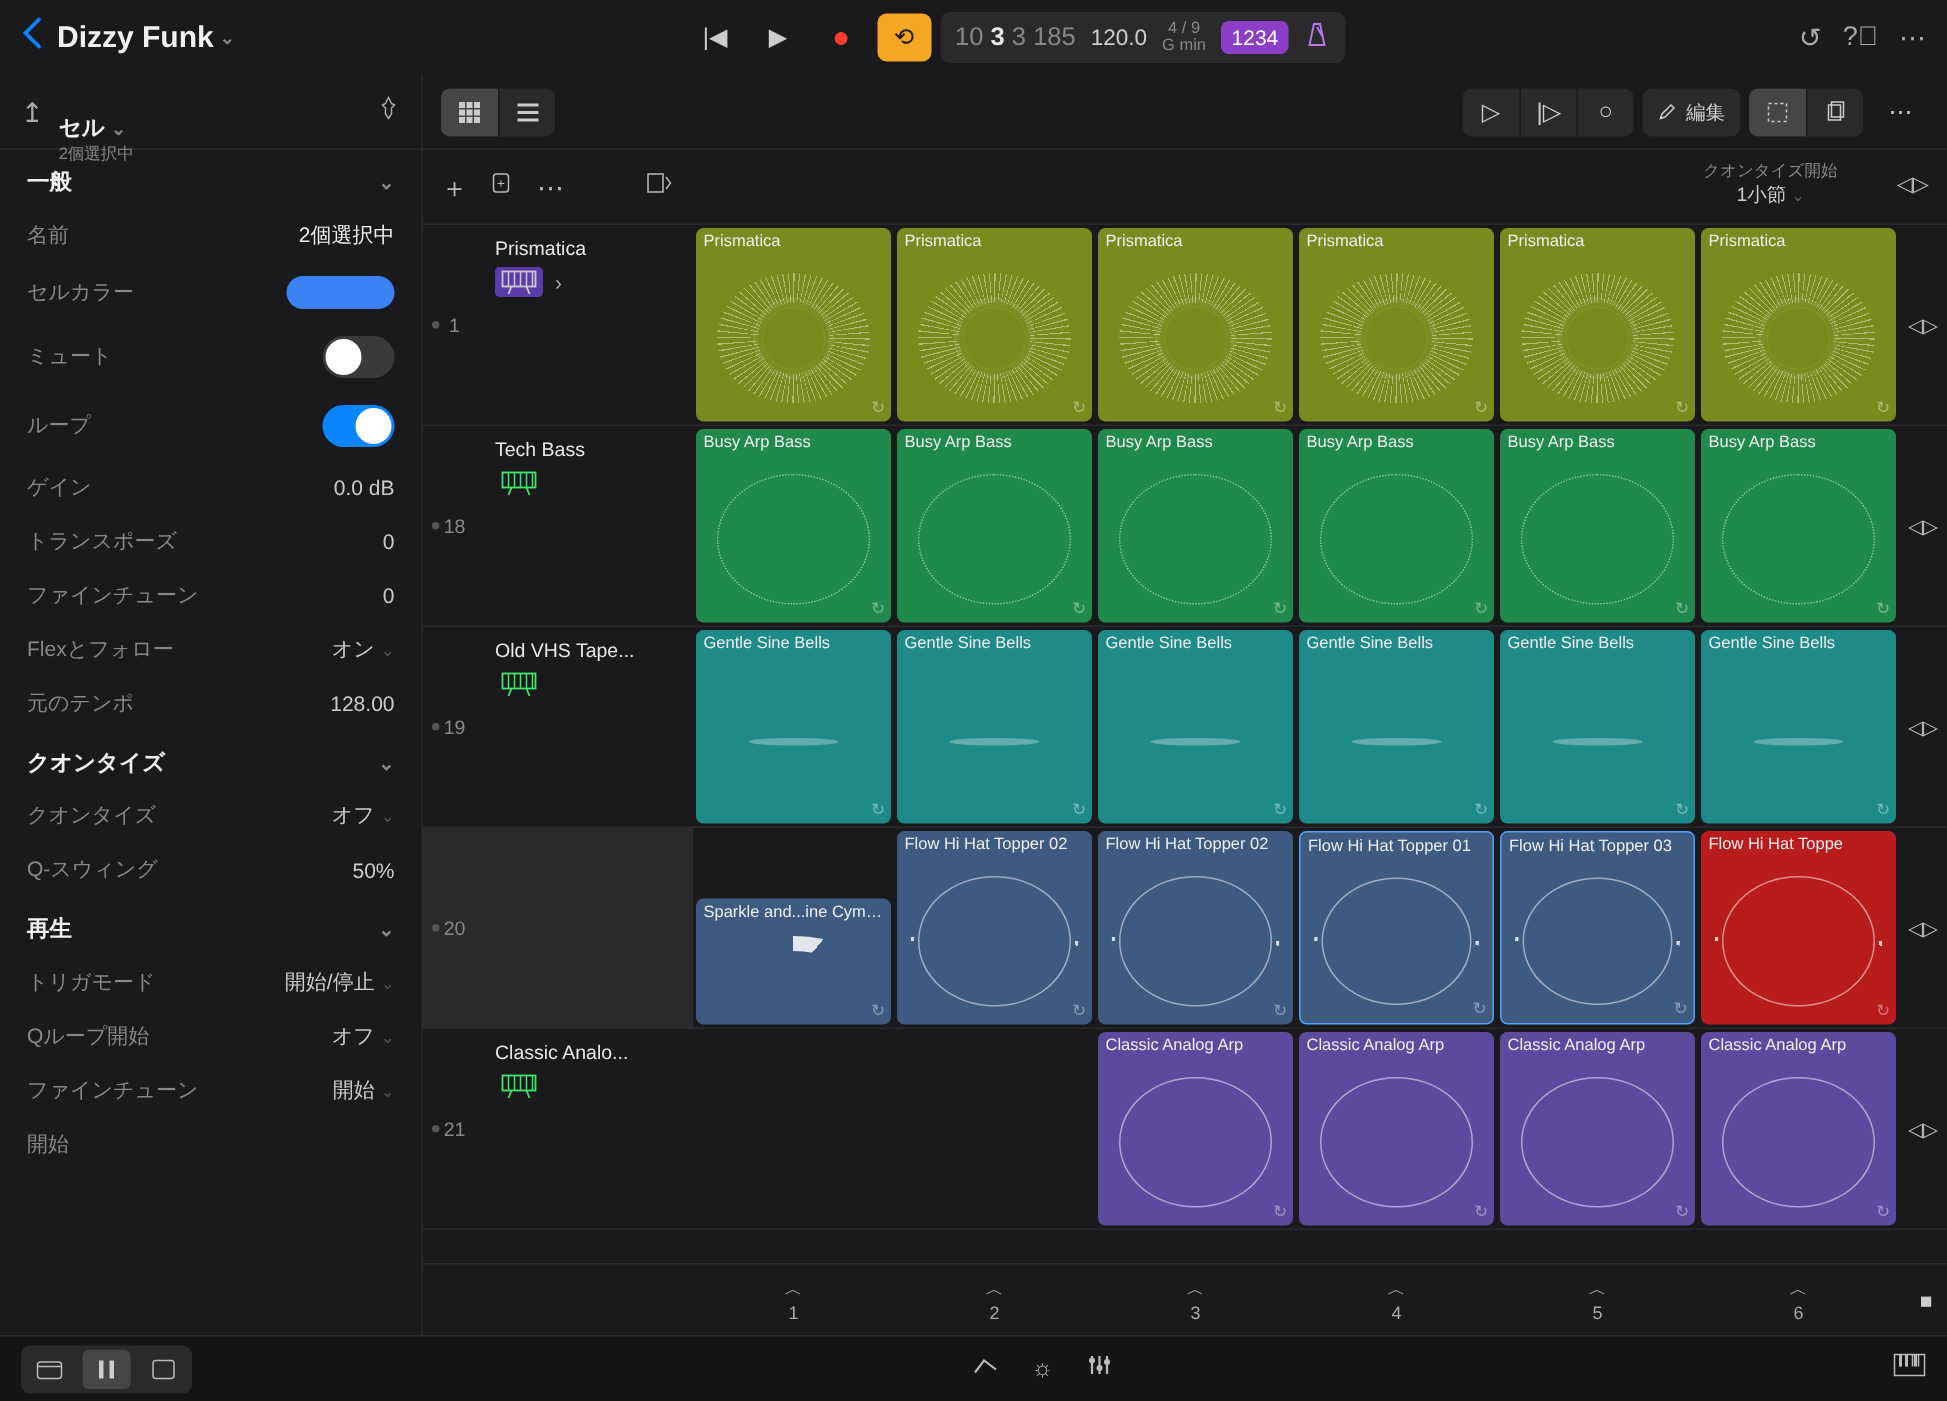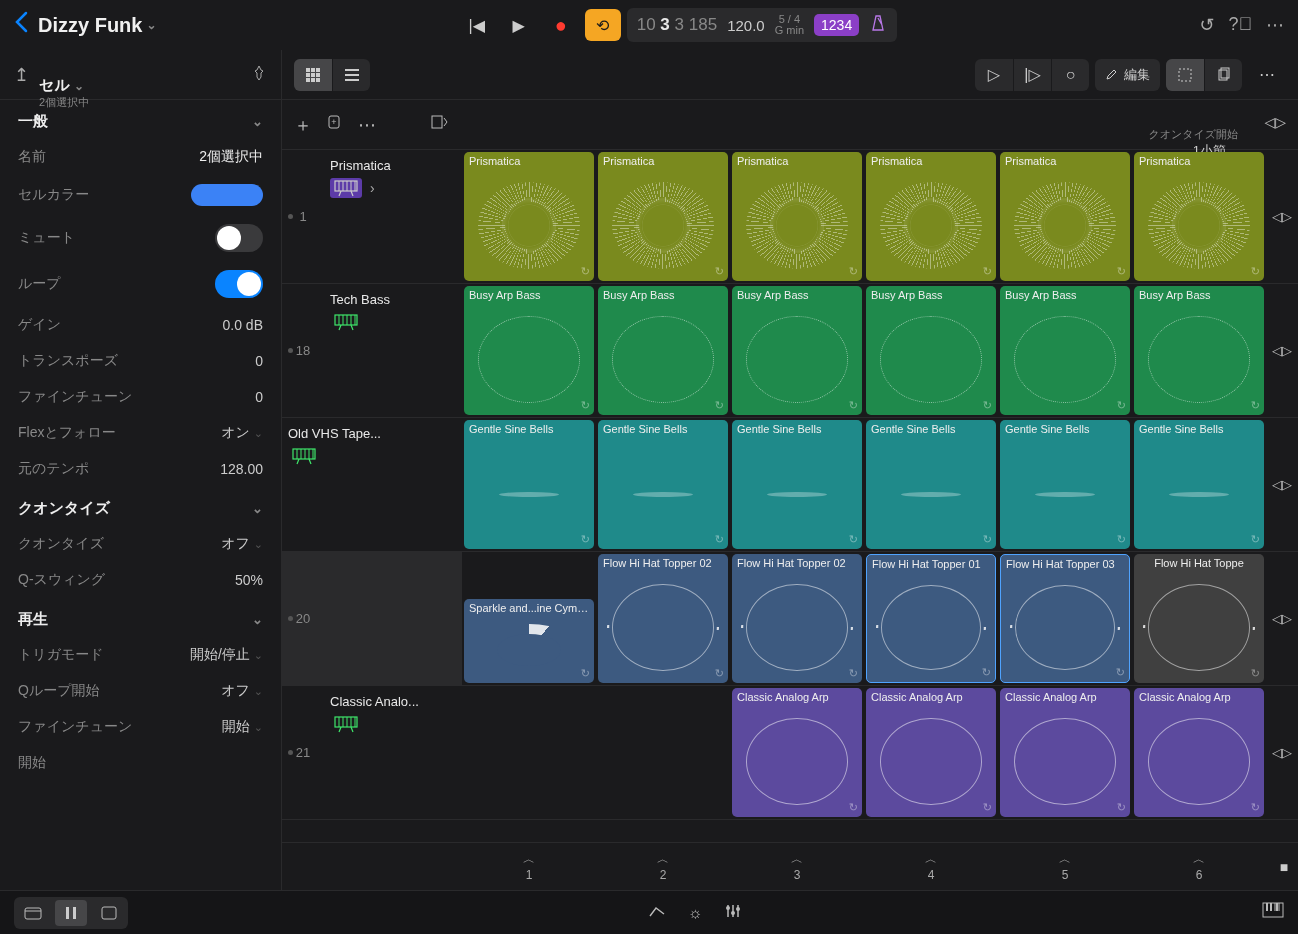--- a/index.html
+++ b/index.html
@@ -55,21 +55,21 @@
 .grid-toolbar { height: 50px; display: flex; align-items: center; padding: 0 12px; gap: 6px; border-bottom: 1px solid #2a2a2c; }
 .cluster { display: flex; background: #2a2a2c; border-radius: 6px; overflow: hidden; }
 .tool-btn { width: 38px; height: 32px; display: flex; align-items: center; justify-content: center; color: #ccc; cursor: pointer; font-size: 16px; }
 .tool-btn.active { background: #464648; }
 .tool-btn.sep { border-left: 1px solid #1a1a1c; }
 .spacer { flex: 1; }
 .edit-btn { background: #2a2a2c; border-radius: 6px; height: 32px; display: flex; align-items: center; gap: 6px; padding: 0 10px; color: #ccc; font-size: 13px; cursor: pointer; }
 
 .grid-toolbar2 { height: 50px; display: flex; align-items: center; padding: 0 12px; gap: 14px; border-bottom: 1px solid #2a2a2c; position: relative; }
 .tb2-btn { color: #bbb; font-size: 18px; cursor: pointer; }
-.quant-start { position: absolute; right: 60px; top: 6px; text-align: right; margin-top: 21px; }
+.quant-start { position: absolute; right: 73px; top: 6px; text-align: center; }
 .quant-start .lbl { color: #888; font-size: 11px; }
 .quant-start .val { color: #ccc; font-size: 13px; }
 .nav-arrows { position: absolute; right: 12px; top: 14px; color: #bbb; font-size: 14px; }
 
 
 .grid-body { flex: 1; display: flex; overflow: hidden; }
 .row-headers { width: 180px; display: flex; flex-direction: column; }
 .row-header { display: flex; border-bottom: 1px solid #2a2a2c; }
 .row-num { width: 42px; display: flex; align-items: center; justify-content: center; color: #888; font-size: 13px; position: relative; }
 .row-num .dot { position: absolute; left: 6px; width: 5px; height: 5px; border-radius: 50%; background: #555; }
@@ -133,21 +133,21 @@
   </div>
   <div class="topbar-center">
     <div class="transport-btn">|◀</div>
     <div class="transport-btn">▶</div>
     <div class="transport-btn rec">●</div>
     <div class="transport-btn cycle">⟲</div>
     <div class="lcd">
       <div class="bars"><span>10</span> <b>3</b> <span>3</span> <span>185</span></div>
       <div class="tempo">120.0</div>
       <div class="sig">
-          <div>5 / 4</div>
+          <div>4 / 9</div>
           <div>G min</div>
         </div>
       <div class="countdown">1234</div>
       <div class="metro">
         <svg width="18" height="18" viewBox="0 0 18 18">
             <path d="M7 2 L11 2 L14 16 L4 16 Z M9 4 L13 11" stroke="#b978e8" stroke-width="1.3" fill="none"></path>
           </svg>
       </div>
     </div>
   </div>
@@ -356,20 +356,21 @@
                     <rect x="2" y="2" width="22" height="10" stroke="currentColor" fill="none" stroke-width="1.2"></rect>
                     <path d="M6 2 L6 12 M10 2 L10 12 M14 2 L14 12 M18 2 L18 12 M22 2 L22 12" stroke="currentColor" stroke-width="1"></path>
                     <path d="M8 12 L6 17 M18 12 L20 17" stroke="currentColor" stroke-width="1.2"></path>
                   </svg>
         </div>
 
       </div>
     </div>
           </div>
           <div class="row-header" style="height: 134px;">
+    <div class="row-num"><span class="dot"></span>19</div>
     <div class="row-info">
       <div class="row-name">Old VHS Tape...</div>
       <div class="row-iconrow">
         <div class="inst-icon" style="background:transparent;color:#3fe86b">
           <svg width="26" height="18" viewBox="0 0 26 18">
                     <rect x="2" y="2" width="22" height="10" stroke="currentColor" fill="none" stroke-width="1.2"></rect>
                     <path d="M6 2 L6 12 M10 2 L10 12 M14 2 L14 12 M18 2 L18 12 M22 2 L22 12" stroke="currentColor" stroke-width="1"></path>
                     <path d="M8 12 L6 17 M18 12 L20 17" stroke="currentColor" stroke-width="1.2"></path>
                   </svg>
         </div>
@@ -562,21 +563,21 @@
               </div>
         <div class="loop-ic">↻</div>
             </div>
             <div class="cell selected" style="background: rgb(61, 90, 128); --cell: #3d5a80;">
         <div class="cell-label">Flow Hi Hat Topper 03</div>
         <div class="cell-visual">
                 <div class="ring flowhat"></div>
               </div>
         <div class="loop-ic">↻</div>
             </div>
-            <div class="cell" style="background: #404040; text-align: center; --cell: #3d5a80;">
+            <div class="cell" style="background: #b91c1c; --cell: #3d5a80;">
         <div class="cell-label">Flow Hi Hat Toppe</div>
         <div class="cell-visual">
                 <div class="ring flowhat"></div>
               </div>
         <div class="loop-ic">↻</div>
             </div>
             <div class="row-arrows">◁▷</div>
           </div>
           <div class="cell-row" style="height: 134px;">
             <div class="cell empty"></div>

